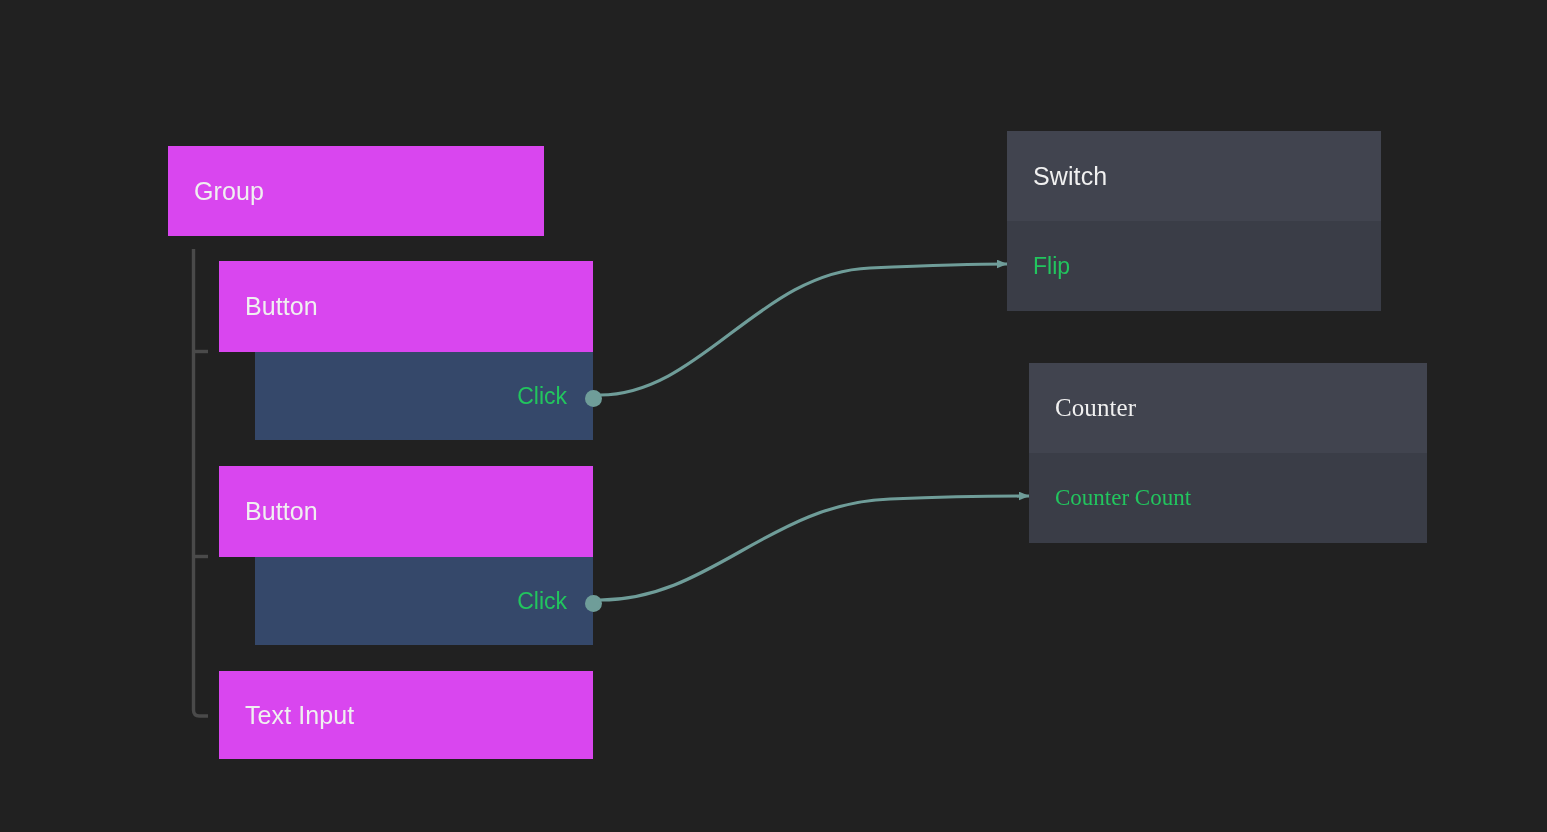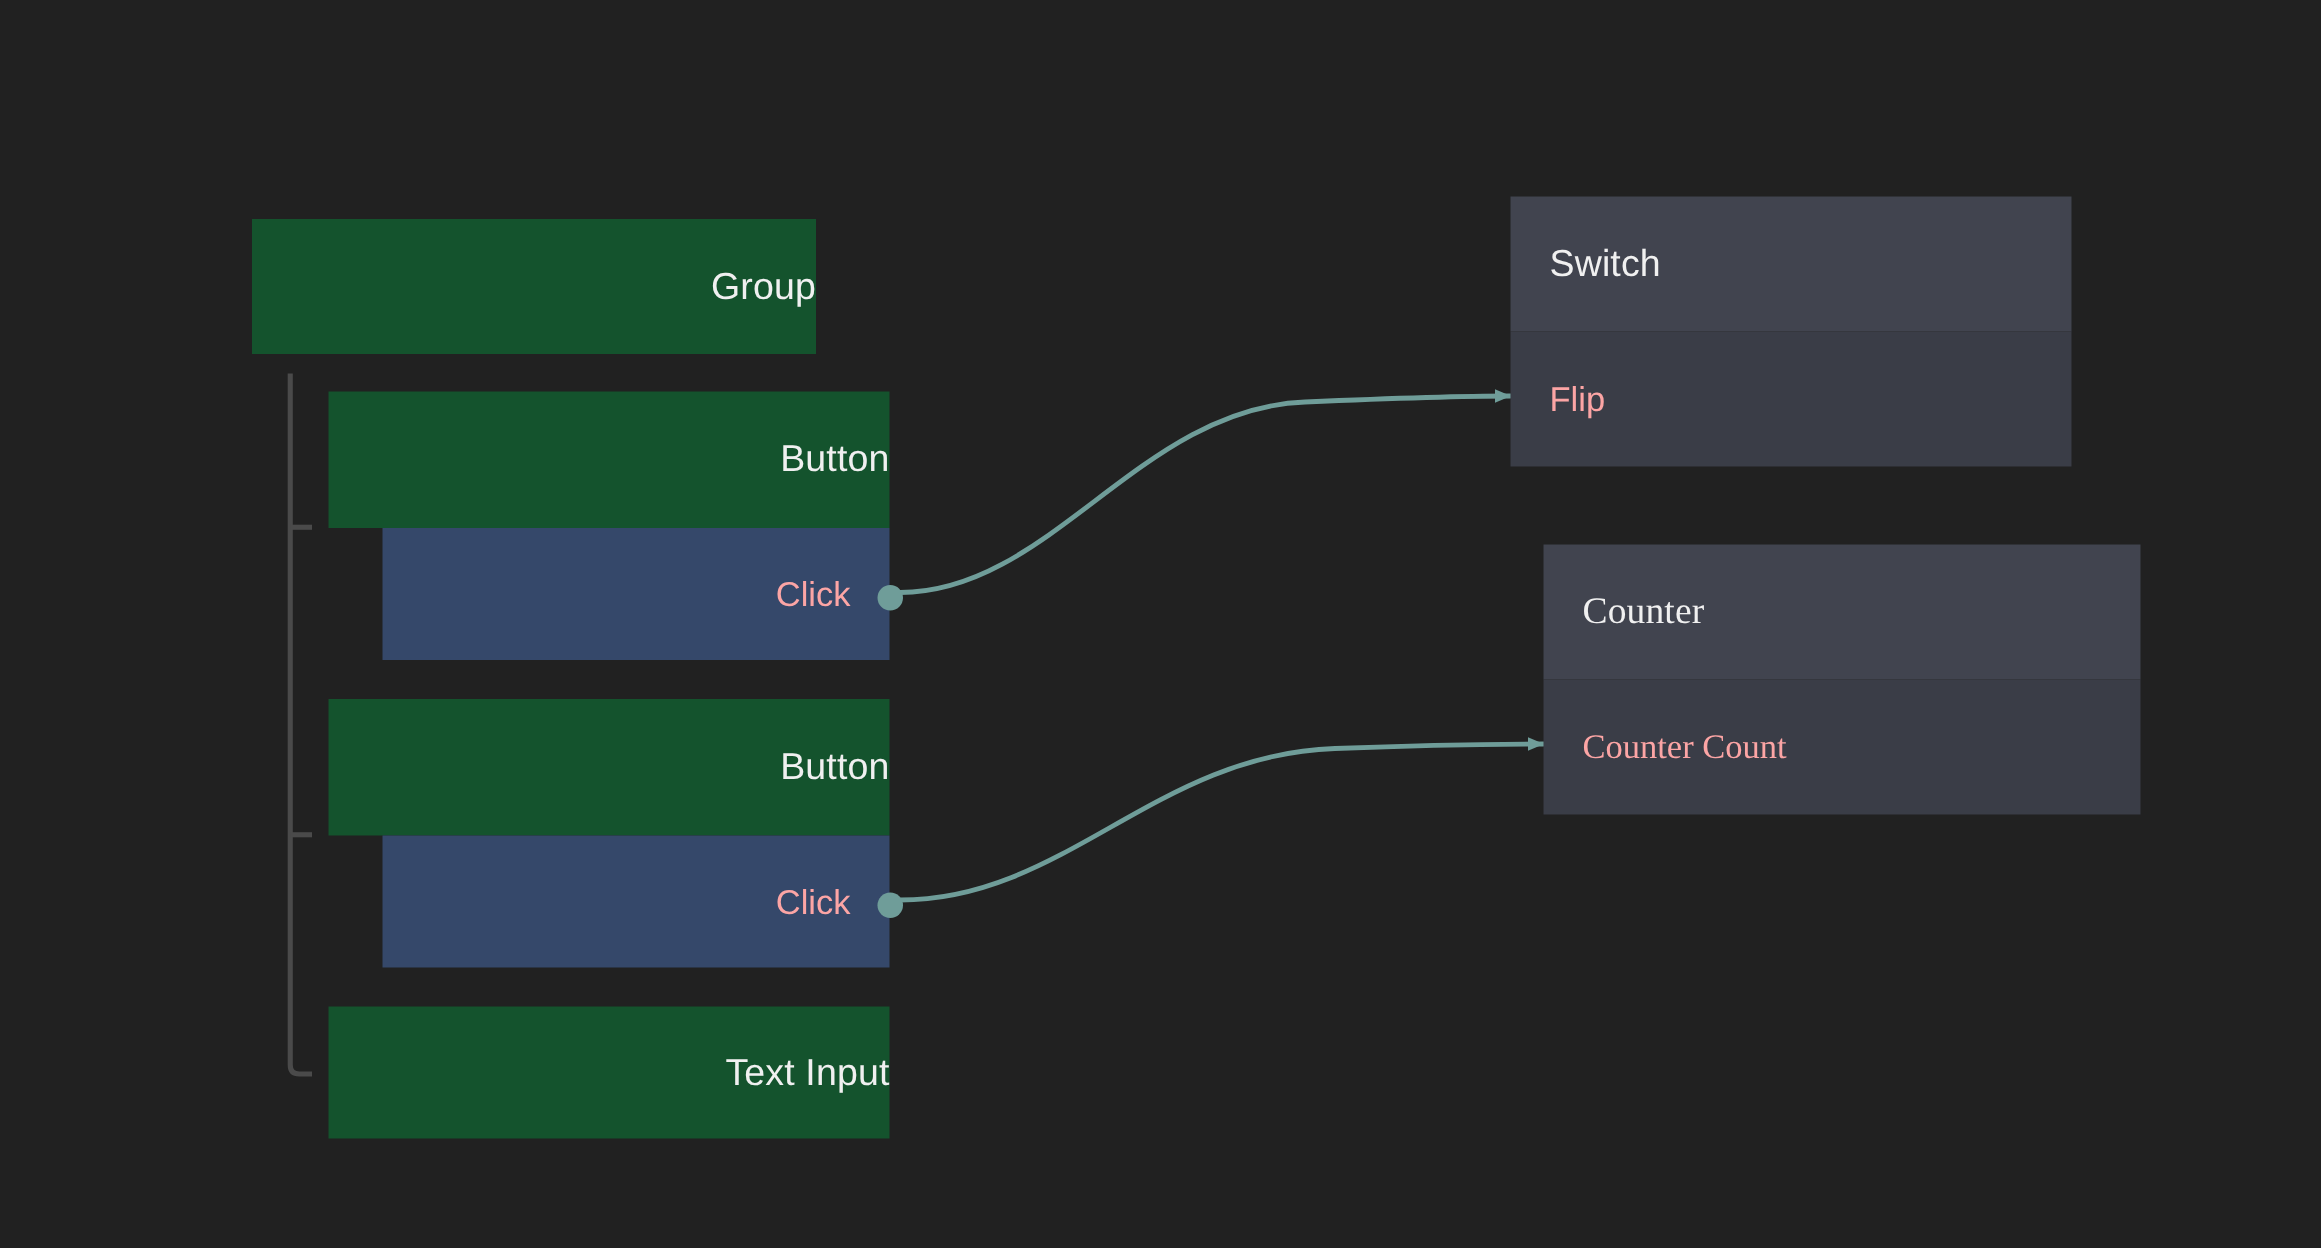--- a/index.html
+++ b/index.html
@@ -57,25 +57,25 @@
     font-size: 25px;
     color: #f0f0f0;
     padding-left: 26px;
     letter-spacing: 0.1px;
   }
 
   .node-body {
     display: flex;
     align-items: center;
     font-size: 23px;
-    color: #fca5a5;
+    color: #22c55e;
   }
 
   
-  .node-blue .node-header { background: #14532d; justify-content: flex-end; }
+  .node-blue .node-header { background: #d946ef; }
   .node-blue .node-body   { background: #35486a; margin-left: 36px; }
 
   
   .node-slate .node-header { background: #41444f; }
   .node-slate .node-body   { background: #3a3d47; }
 
   
   .body-out {
     justify-content: flex-end;
     padding-right: 26px;

